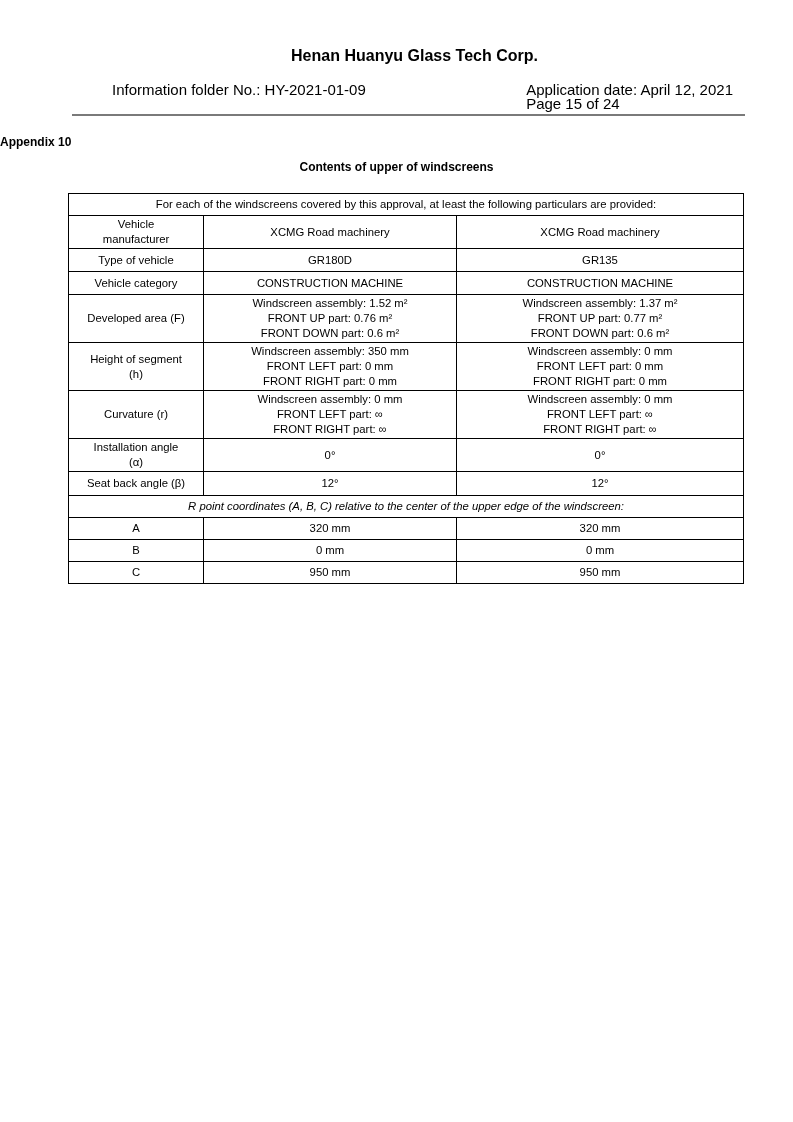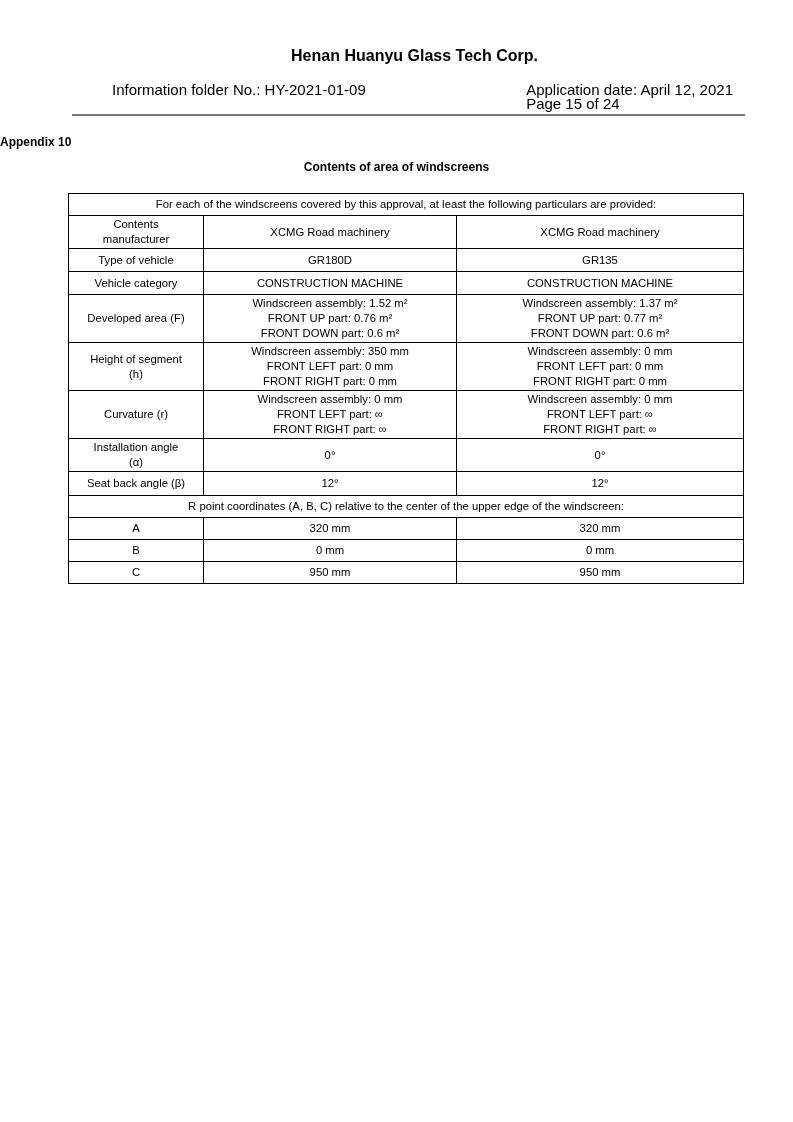--- a/index.html
+++ b/index.html
@@ -88,38 +88,38 @@
     <div class="info-left">Information folder No.: HY-2021-01-09</div>
     <div class="info-right">
       <div>Application date: April 12, 2021</div>
       <div>Page 15 of 24</div>
     </div>
   </div>
 
   <div class="rule"></div>
 
   <div class="appendix-title">Appendix 10</div>
-  <div class="appendix-subtitle">Contents of area of windscreens</div>
+  <div class="appendix-subtitle">Contents of upper of windscreens</div>
 
   <table class="ws">
     <colgroup>
       <col class="c-label">
         <col class="c-v1">
         <col class="c-v2">
     </colgroup>
     <tbody>
 
 
       <tr class="r-note">
         <td colspan="3">For each of the windscreens covered by this approval, at least the following particulars are provided:</td>
       </tr>
 
       <tr class="r-manuf">
         <td>
-          <div>Contents</div>
+          <div>Vehicle</div>
           <div>manufacturer</div>
         </td>
         <td>XCMG Road machinery</td>
         <td>XCMG Road machinery</td>
       </tr>
 
       <tr class="r-single">
         <td>Type of vehicle</td>
         <td>GR180D</td>
         <td>GR135</td>
@@ -185,21 +185,21 @@
         <td>0°</td>
       </tr>
 
       <tr class="r-seat">
         <td>Seat back angle (β)</td>
         <td>12°</td>
         <td>12°</td>
       </tr>
 
       <tr class="r-rnote">
-        <td colspan="3" style="text-align:center;">R point coordinates (A, B, C) relative to the center of the upper edge of the windscreen:</td>
+        <td colspan="3" style="text-align:center;font-style:italic;">R point coordinates (A, B, C) relative to the center of the upper edge of the windscreen:</td>
       </tr>
 
       <tr class="r-coord">
         <td>A</td>
         <td>320 mm</td>
         <td>320 mm</td>
       </tr>
 
       <tr class="r-coord">
         <td>B</td>

